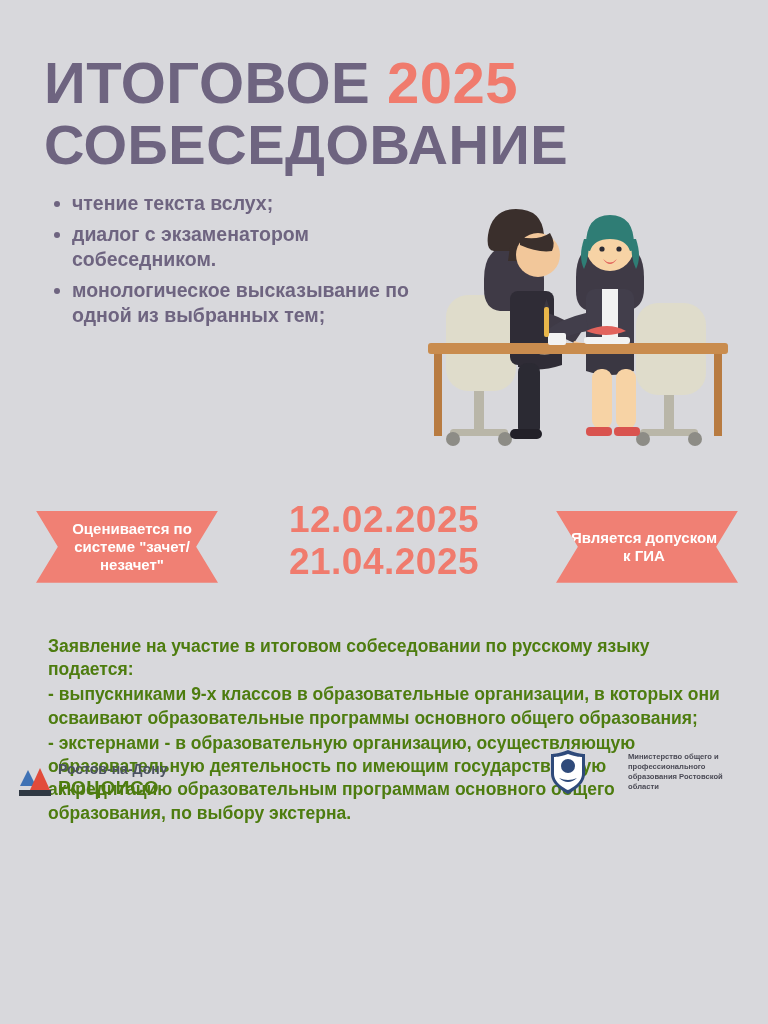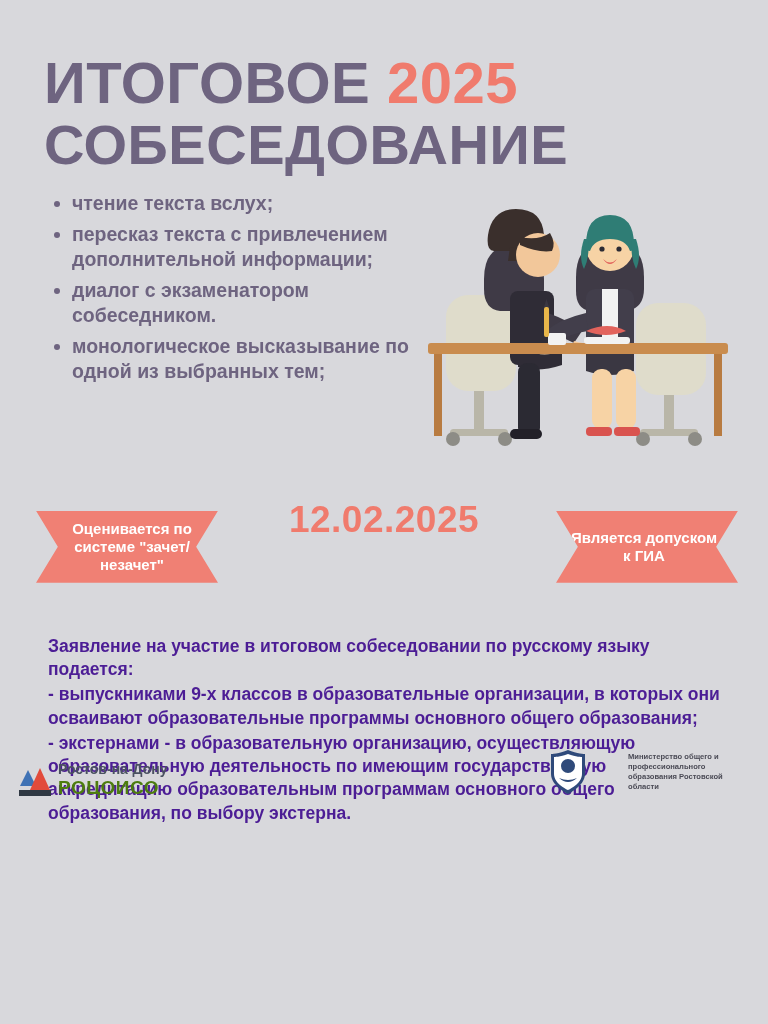--- a/index.html
+++ b/index.html
@@ -124,21 +124,21 @@
     color: #f07b6d;
     font-weight: bold;
     font-size: 37px;
     line-height: 1.14;
     letter-spacing: 0.5px;
   }
 
   
   .bodytext {
     padding: 16px 44px 0 48px;
-    color: #4c1d95;
+    color: #4d7c0f;
     font-weight: bold;
     font-size: 17.5px;
     line-height: 1.33;
   }
   .bodytext p {
     margin: 0 0 2px 0;
   }
 
   
   .footer {
@@ -208,21 +208,20 @@
     <div class="title-line">
       <span>ИТОГОВОЕ</span>
       <span class="year">2025</span>
     </div>
     <div class="title-line second">СОБЕСЕДОВАНИЕ</div>
   </div>
 
   <div class="mid">
     <ul class="bullets">
       <li>чтение текста вслух;</li>
-      <li>пересказ текста с привлечением дополнительной информации;</li>
       <li>диалог с экзаменатором собеседником.</li>
       <li>монологическое высказывание по одной из выбранных тем;</li>
     </ul>
 
     <svg class="illustration" viewBox="0 0 350 300">
 
       <g>
         <rect x="48" y="122" width="70" height="96" rx="22" fill="#dfdccb"></rect>
         <rect x="76" y="218" width="10" height="40" fill="#b9b6a8"></rect>
         <rect x="52" y="256" width="58" height="7" rx="3.5" fill="#b9b6a8"></rect>
@@ -282,20 +281,21 @@
         <path d="M188 158 q22-10 40 0 q-20 8 -40 0z" fill="#e2635c"></path>
         <rect x="186" y="164" width="46" height="7" rx="3" fill="#f2f2f2"></rect>
       </g>
     </svg>
   </div>
 
   <div class="banners">
     <div class="ribbon left">Оценивается по системе "зачет/незачет"</div>
     <div class="dates">
       <div>12.02.2025</div>
+      <div>21.04.2025</div>
     </div>
     <div class="ribbon right">Является допуском к ГИА</div>
   </div>
 
   <div class="bodytext">
     <p>Заявление на участие в итоговом собеседовании по русскому языку подается:</p>
     <p>- выпускниками 9-х классов в образовательные организации, в которых они осваивают образовательные программы основного общего образования;</p>
     <p>- экстернами - в образовательную организацию, осуществляющую образовательную деятельность по имеющим государственную аккредитацию образовательным программам основного общего образования, по выбору экстерна.</p>
   </div>
 

